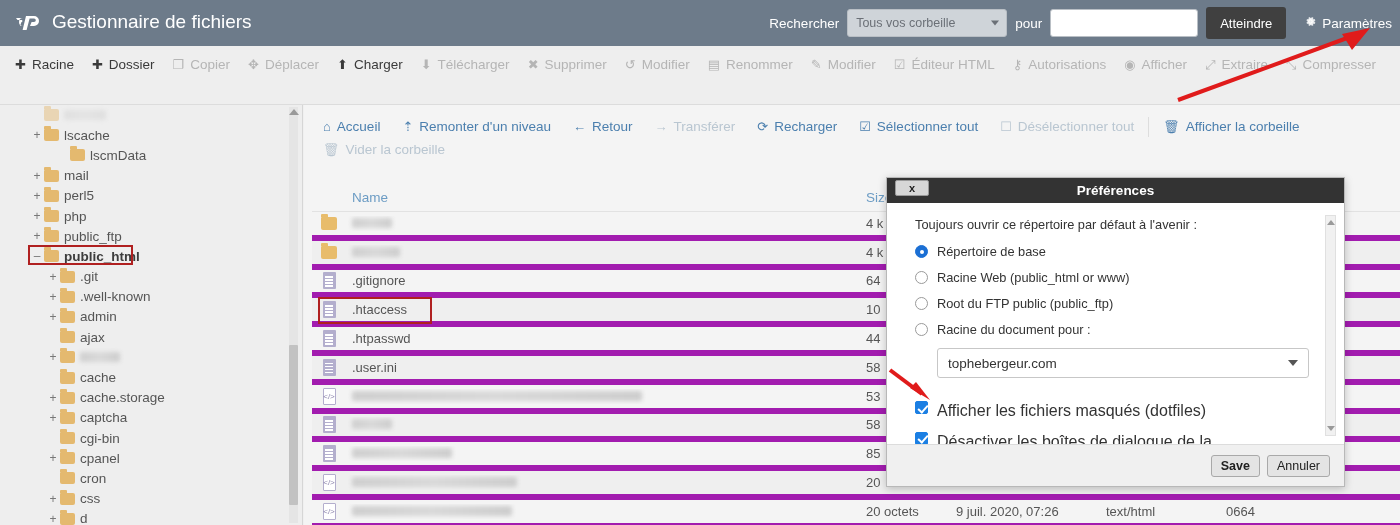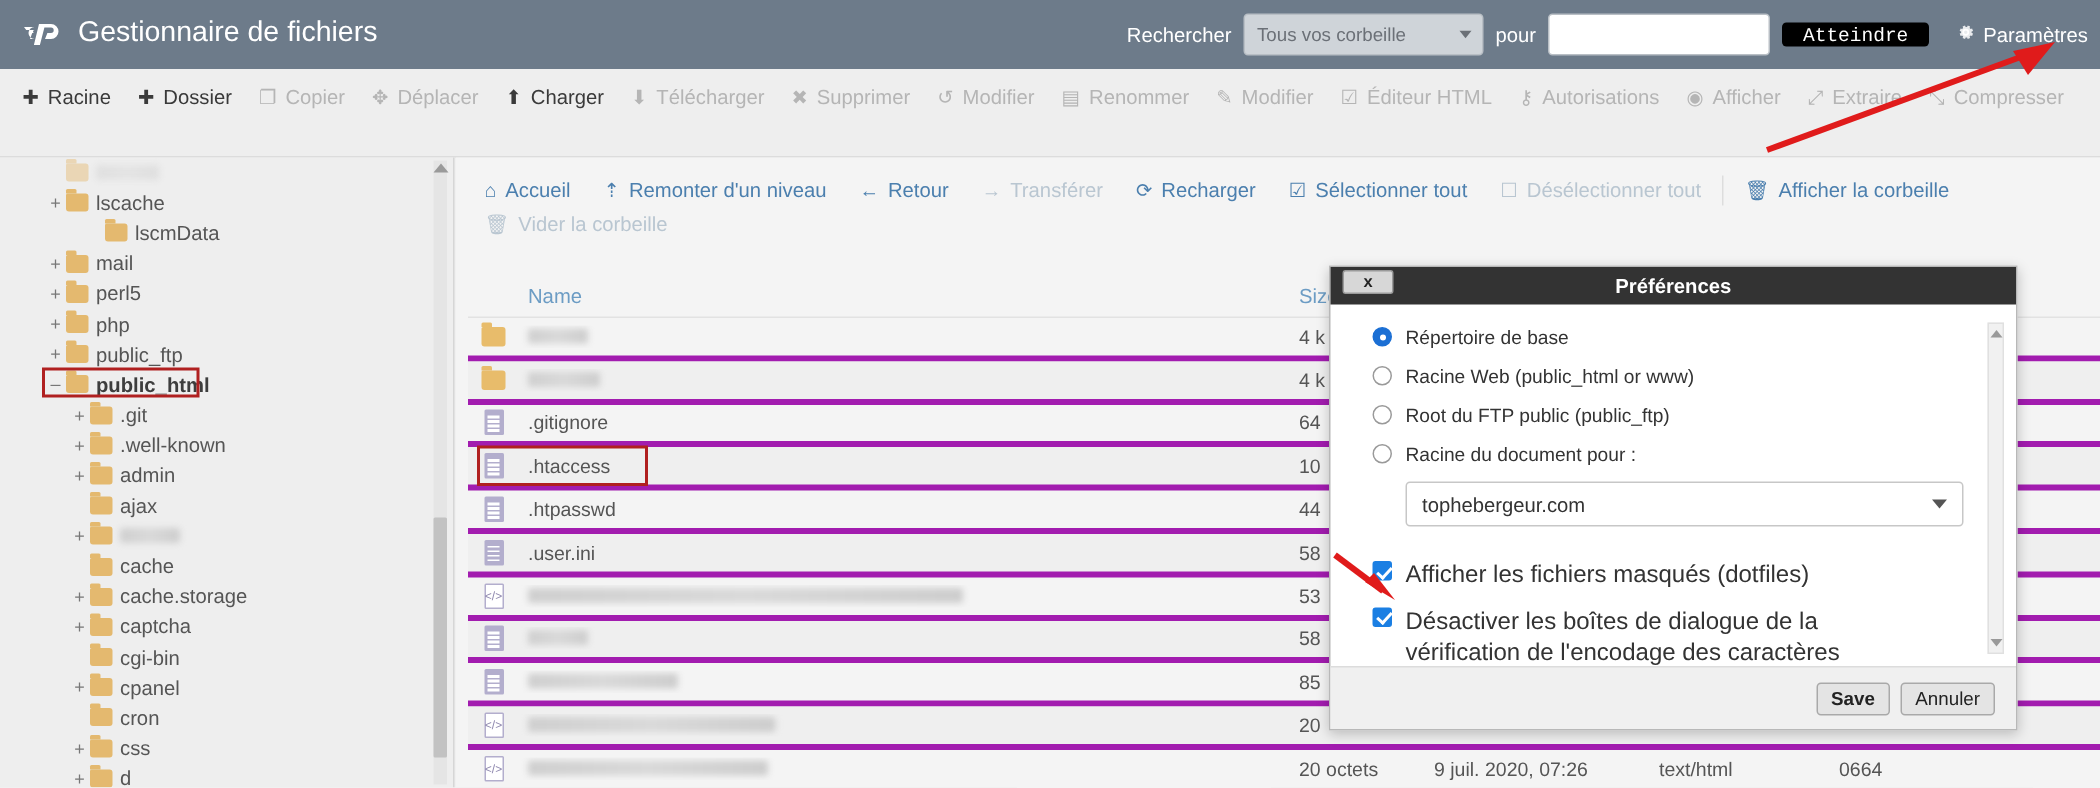--- a/index.html
+++ b/index.html
@@ -41,23 +41,23 @@
   .ts-select .caret {
     position: absolute; right: 7px; top: 50%; transform: translateY(-50%);
     width: 0; height: 0; border-left: 4px solid transparent;
     border-right: 4px solid transparent; border-top: 5px solid #6b7077;
   }
   .ts-input {
     width: 148px; height: 28px; background: #ffffff; border: 1px solid #b9bfc5;
     border-radius: 3px;
   }
   .ts-btn {
-    background: #000000; color: #ffffff; border: none; border-radius: 3px;
-    height: 16px; padding: 0 14px; font-size: 13px;
-    font-family: Liberation Mono, monospace; cursor: pointer;
+    background: #404040; color: #ffffff; border: none; border-radius: 3px;
+    height: 32px; padding: 0 14px; font-size: 13px;
+    font-family: Liberation Sans, sans-serif; cursor: pointer;
   }
   .ts-settings {
     display: flex; align-items: center; gap: 5px; color: #ffffff;
     font-size: 13.5px; padding: 0 8px 0 10px; white-space: nowrap;
   }
 
   
   .maintoolbar {
     position: absolute; left: 0; top: 46px; width: 1400px; height: 59px;
     background: #eeeeee; border-bottom: 1px solid #dcdcdc;
@@ -133,21 +133,21 @@
   .ftable {
     position: absolute; left: 8px; top: 78px; right: 0; bottom: 0;
     background: #f4f4f4;
   }
   .fhead {
     display: flex; align-items: center; height: 29px;
     border-bottom: 1px solid #e2e2e2; color: #6c9cc4; font-size: 13.5px;
   }
   .frow {
     display: flex; align-items: center; height: 28.8px;
-    border-bottom: 4px solid #a21caf; font-size: 13px; color: #555;
+    border-bottom: 6px solid #a21caf; font-size: 13px; color: #555;
   }
   .c-icon { flex: 0 0 34px; display: flex; align-items: center; justify-content: center; }
   .c-name { flex: 0 0 520px; padding-left: 6px; overflow: hidden; }
   .c-size { flex: 0 0 90px; }
   .c-mod  { flex: 0 0 150px; }
   .c-type { flex: 0 0 120px; }
   .c-perm { flex: 0 0 90px; }
 
   .ficon-folder {
     width: 16px; height: 13px; background: #e8bc6b; border-radius: 1px 2px 2px 2px;
@@ -630,20 +630,21 @@
         </div>
     </div>
   </div>
 
   <div class="modal">
     <div class="modal-head">
       <div class="modal-close">x</div>
       <span>Préférences</span>
     </div>
     <div class="modal-body">
+      <div class="m-intro">Toujours ouvrir ce répertoire par défaut à l'avenir :</div>
       <div id="modal-radios">
           <div class="m-opt">
             <span class="radio on"></span>
             <span>Répertoire de base</span>
           </div>
           <div class="m-opt">
             <span class="radio"></span>
             <span>Racine Web (public_html or www)</span>
           </div>
           <div class="m-opt">

